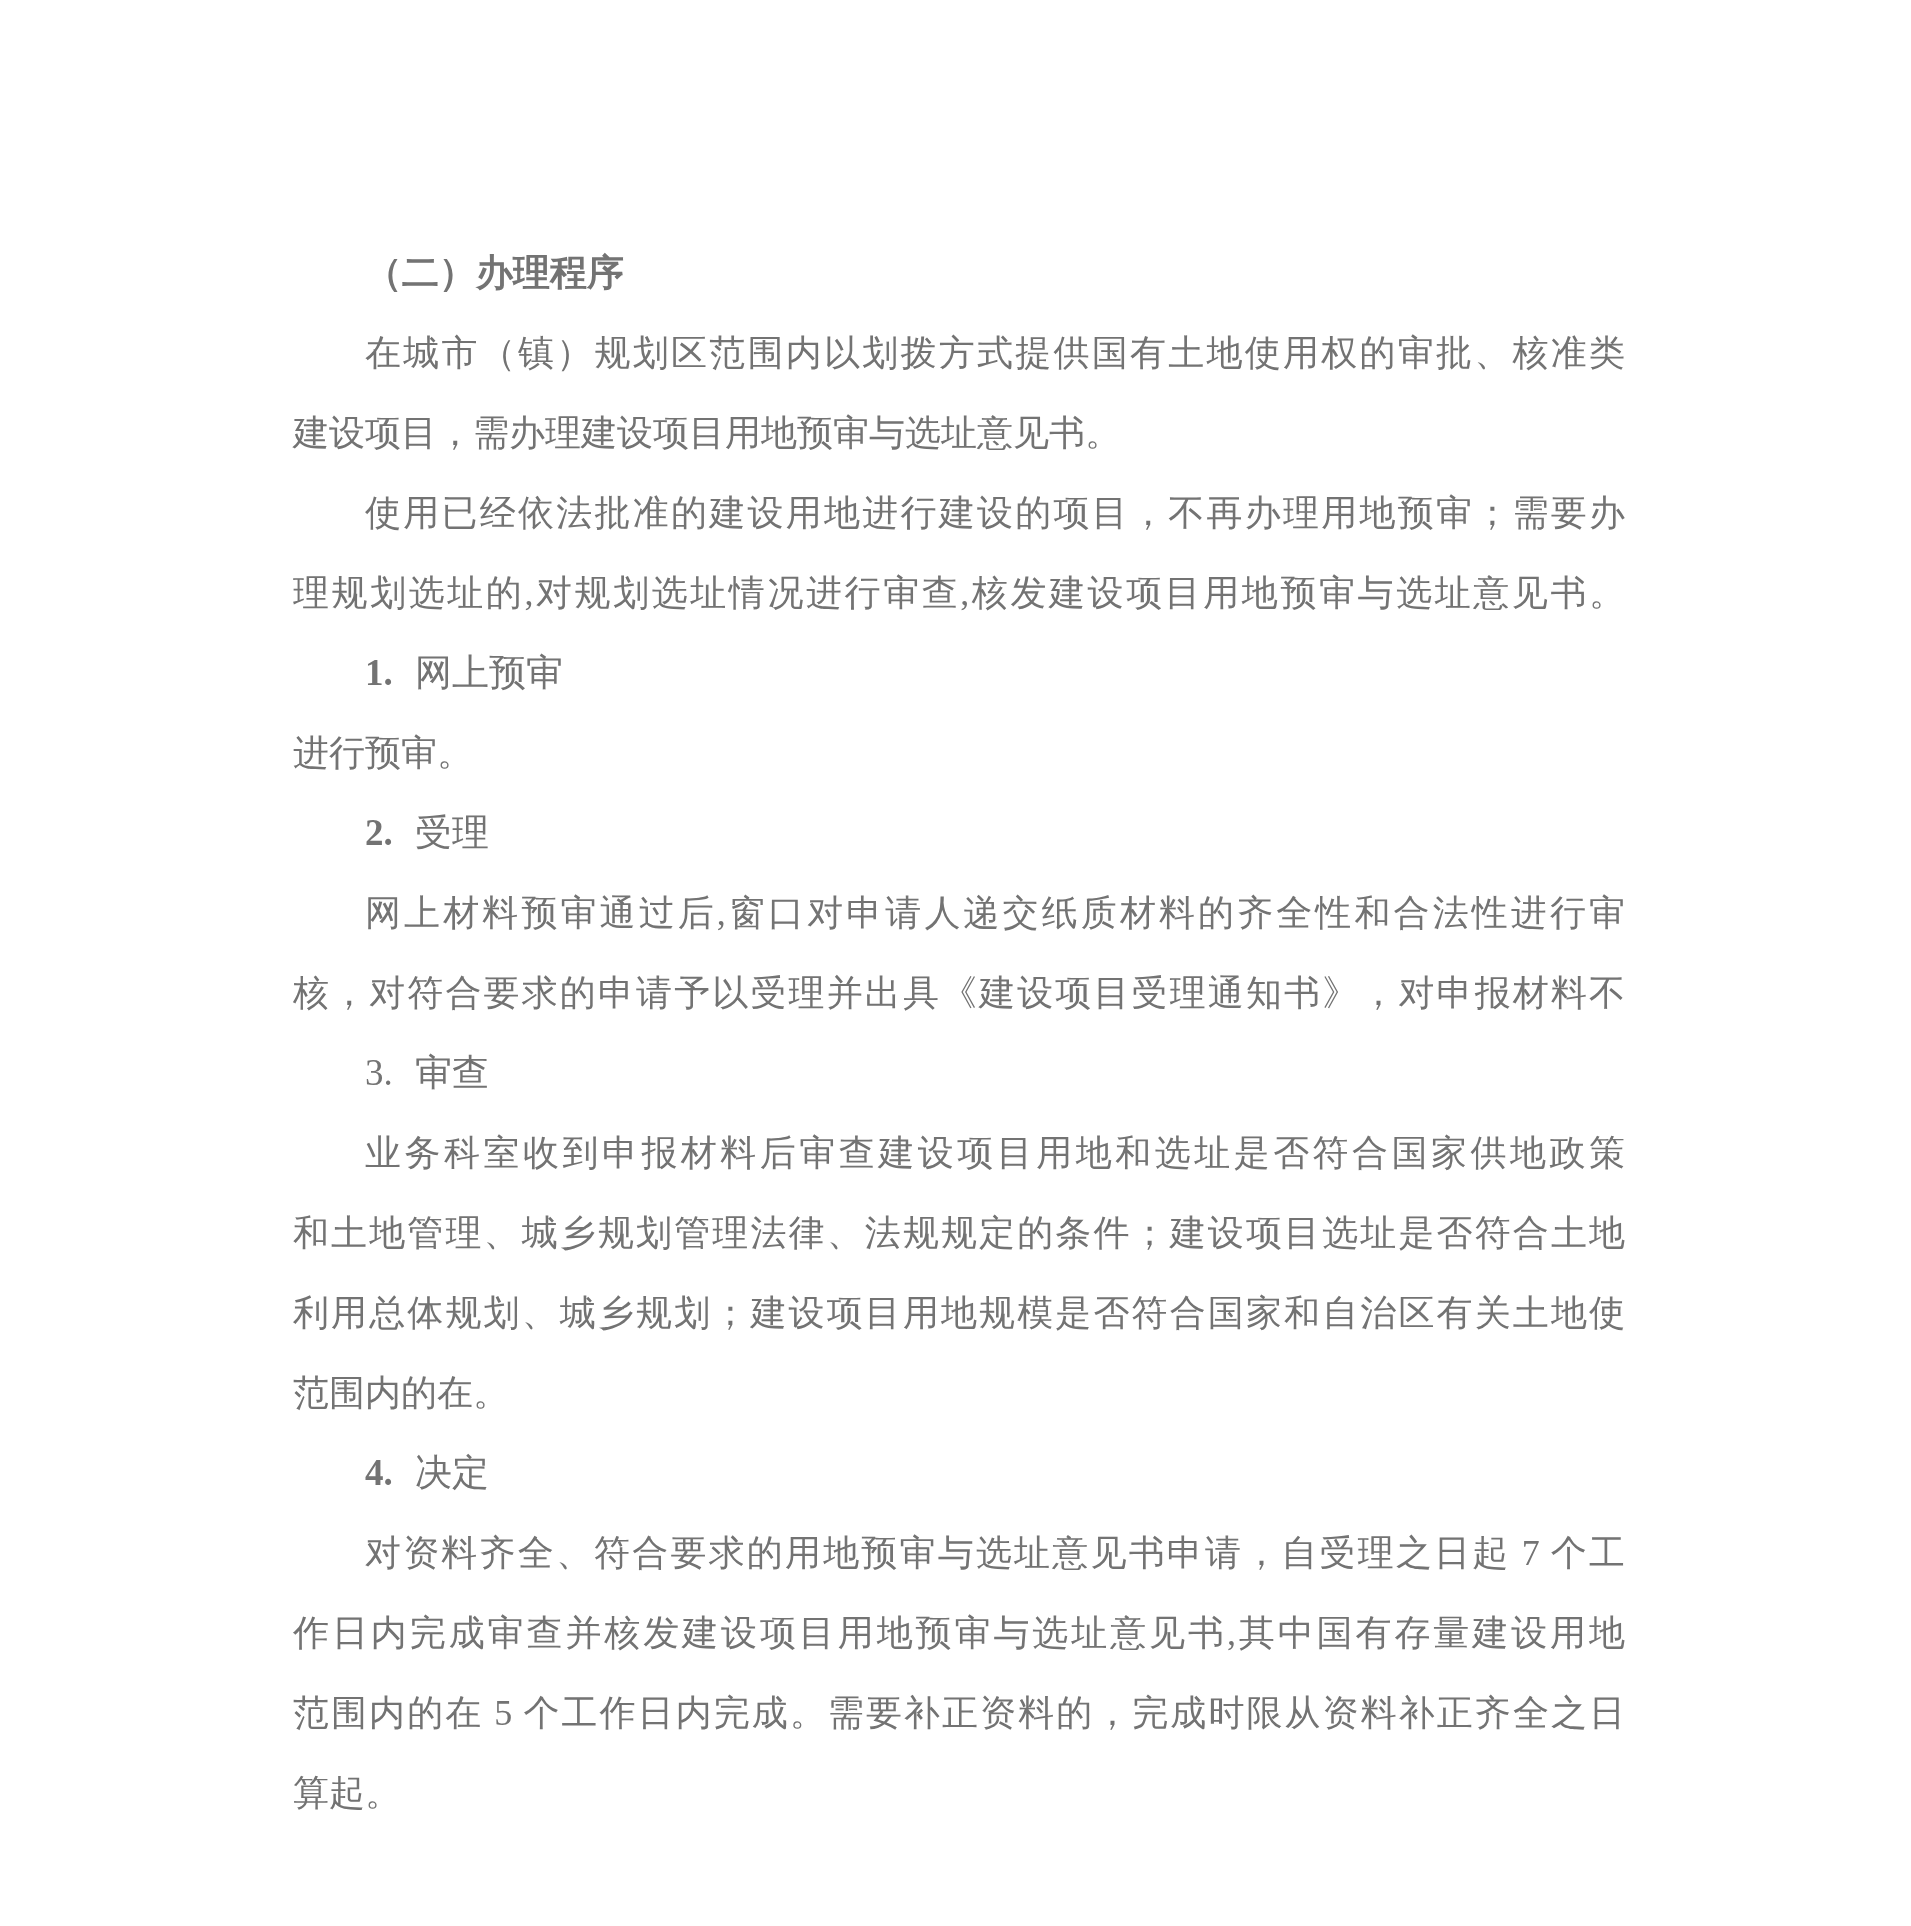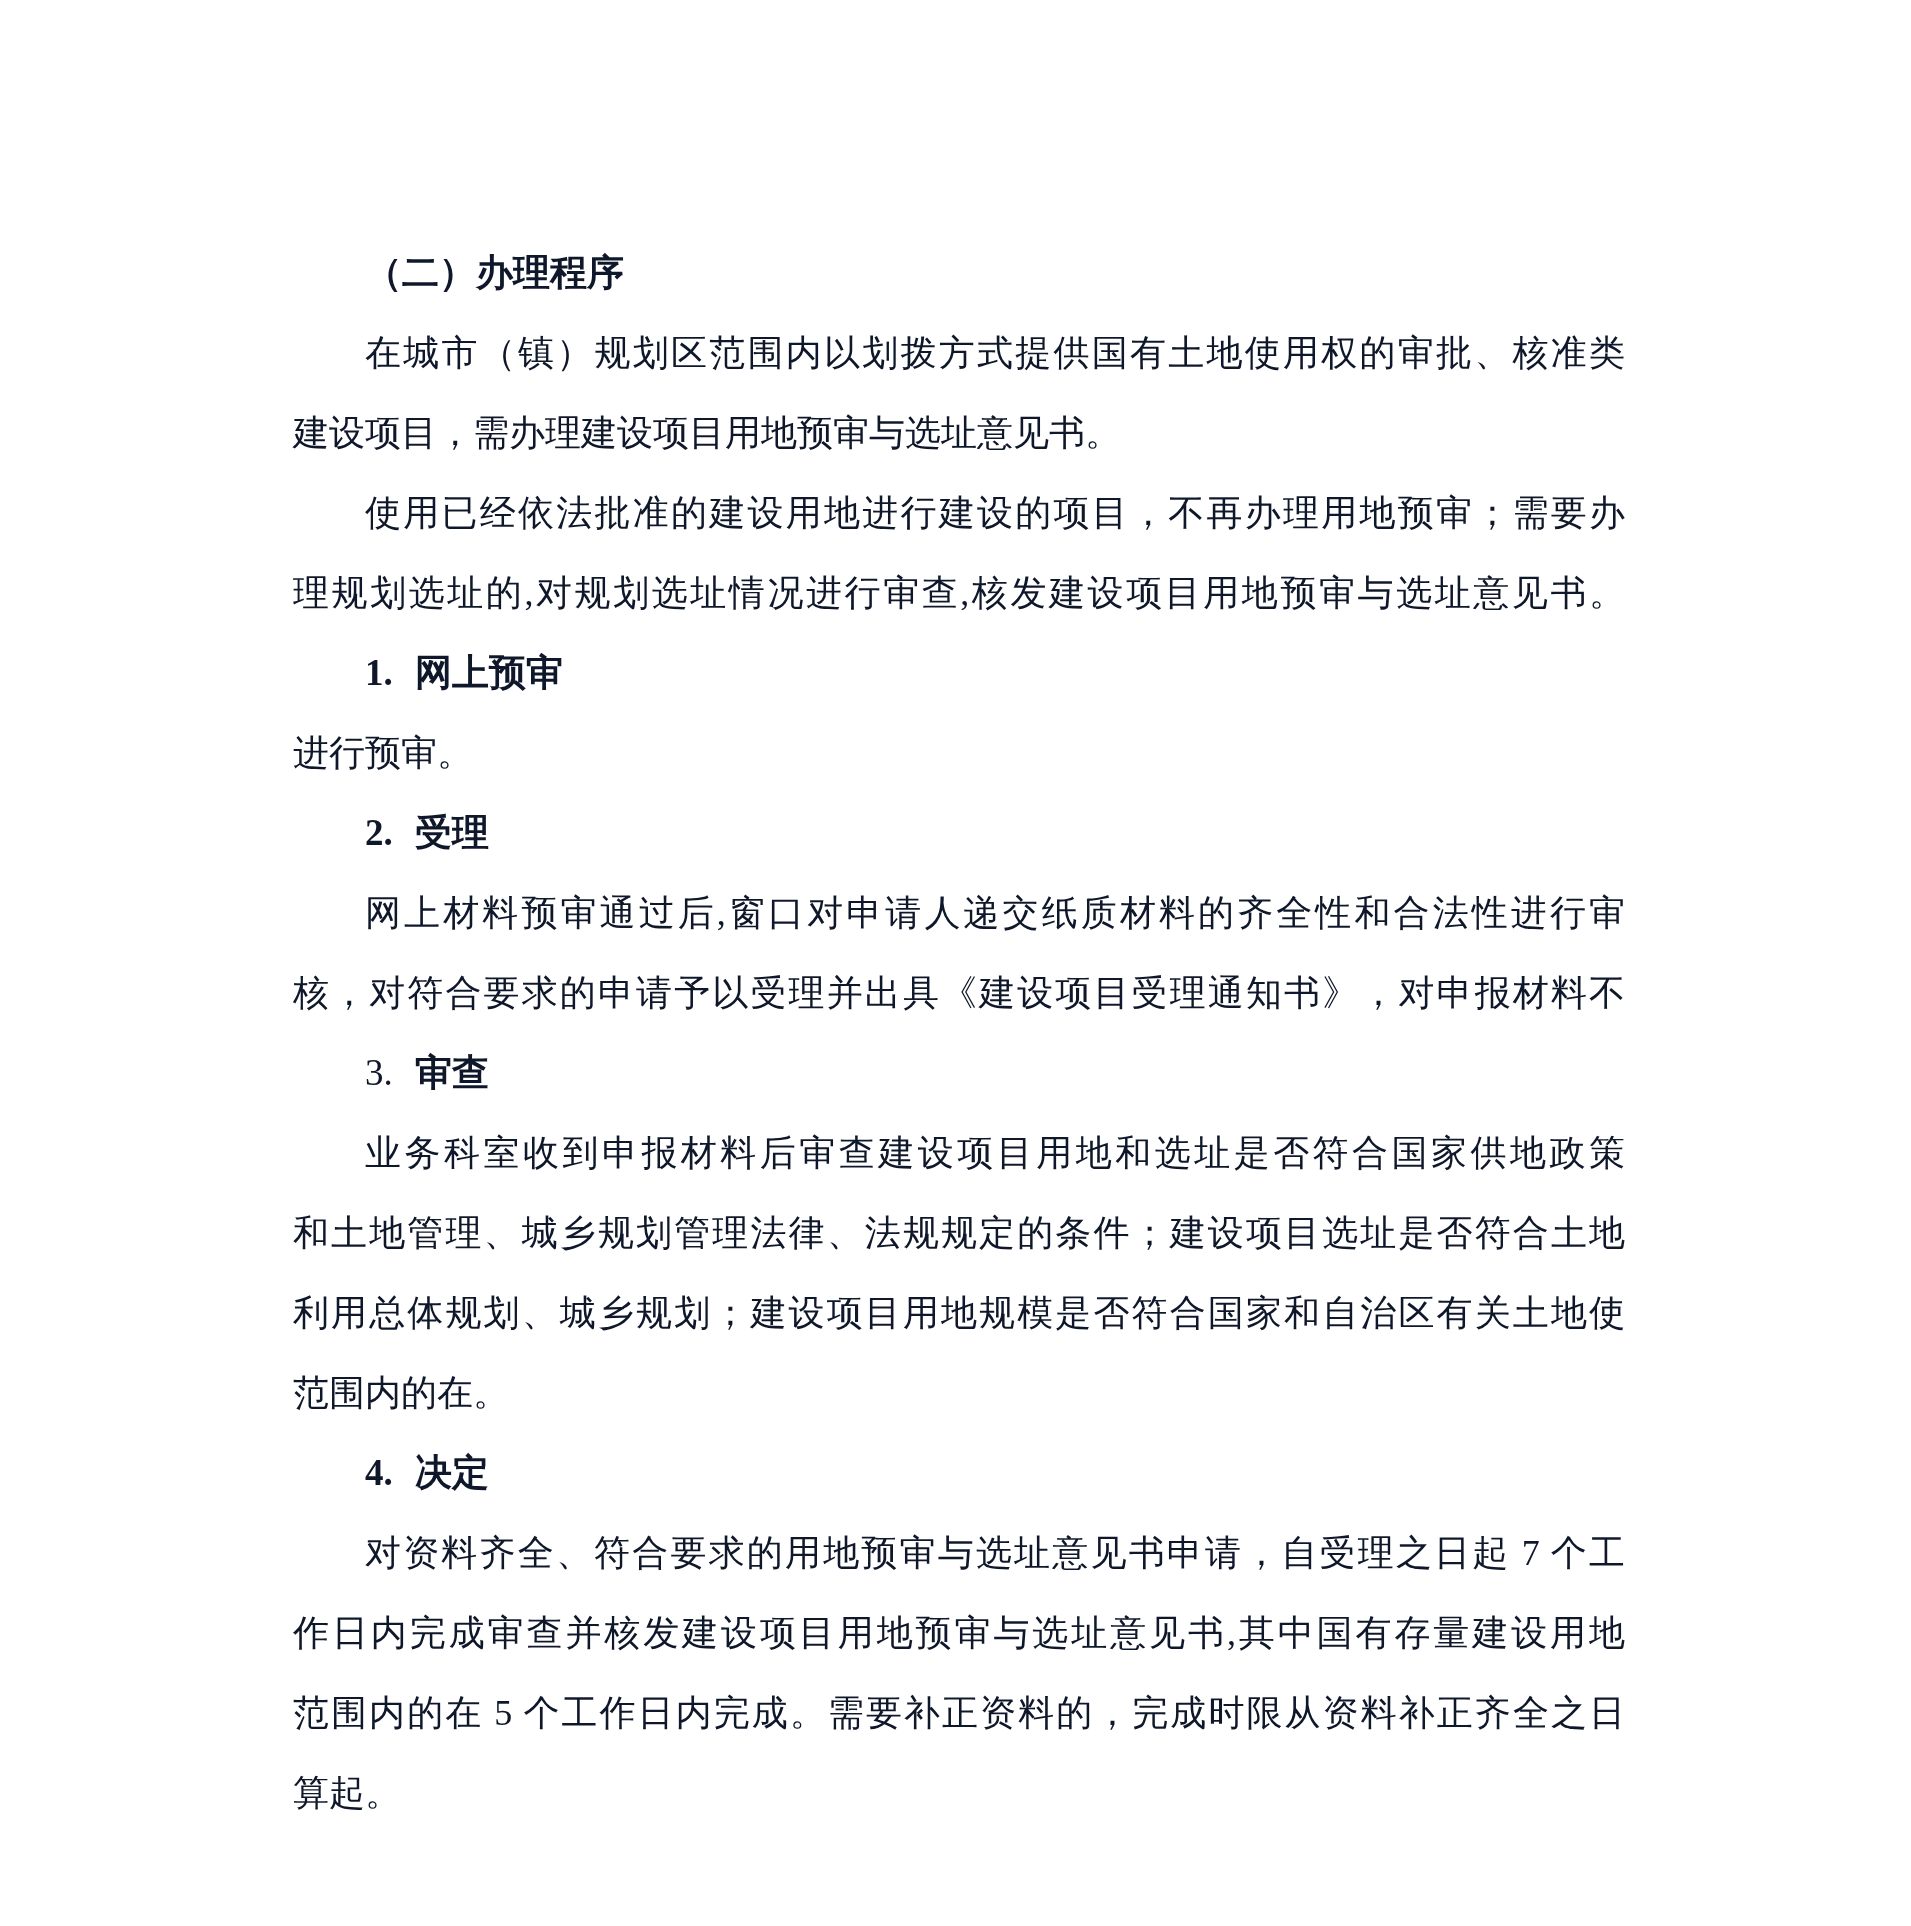--- a/index.html
+++ b/index.html
@@ -15,21 +15,21 @@
     overflow: hidden;
     color: #000000;
   }
   .content {
     padding: 233px 286px 0 293px;
   }
   .line {
     font-family: "Liberation Serif", serif;
     font-size: 36px;
     line-height: 80px;
-    color: #0f172a;
+    color: #737373;
     white-space: normal;
   }
   .indent {
     text-indent: 72px;
   }
   .fill {
     text-align: justify;
     text-align-last: justify;
   }
   .h2 {
@@ -43,21 +43,21 @@
   .hnum {
     font-family: "Liberation Serif", serif;
     font-weight: 700;
     margin-right: 22.3px;
   }
   .hnum-thin {
     font-weight: 400;
   }
   .htitle {
     font-family: "Liberation Sans", sans-serif;
-    font-weight: 700;
+    font-weight: 400;
   }
 </style>
 </head>
 <body>
 
 <div class="page">
   <div class="content">
 
     <div class="line h2 indent">（二）办理程序</div>
 

